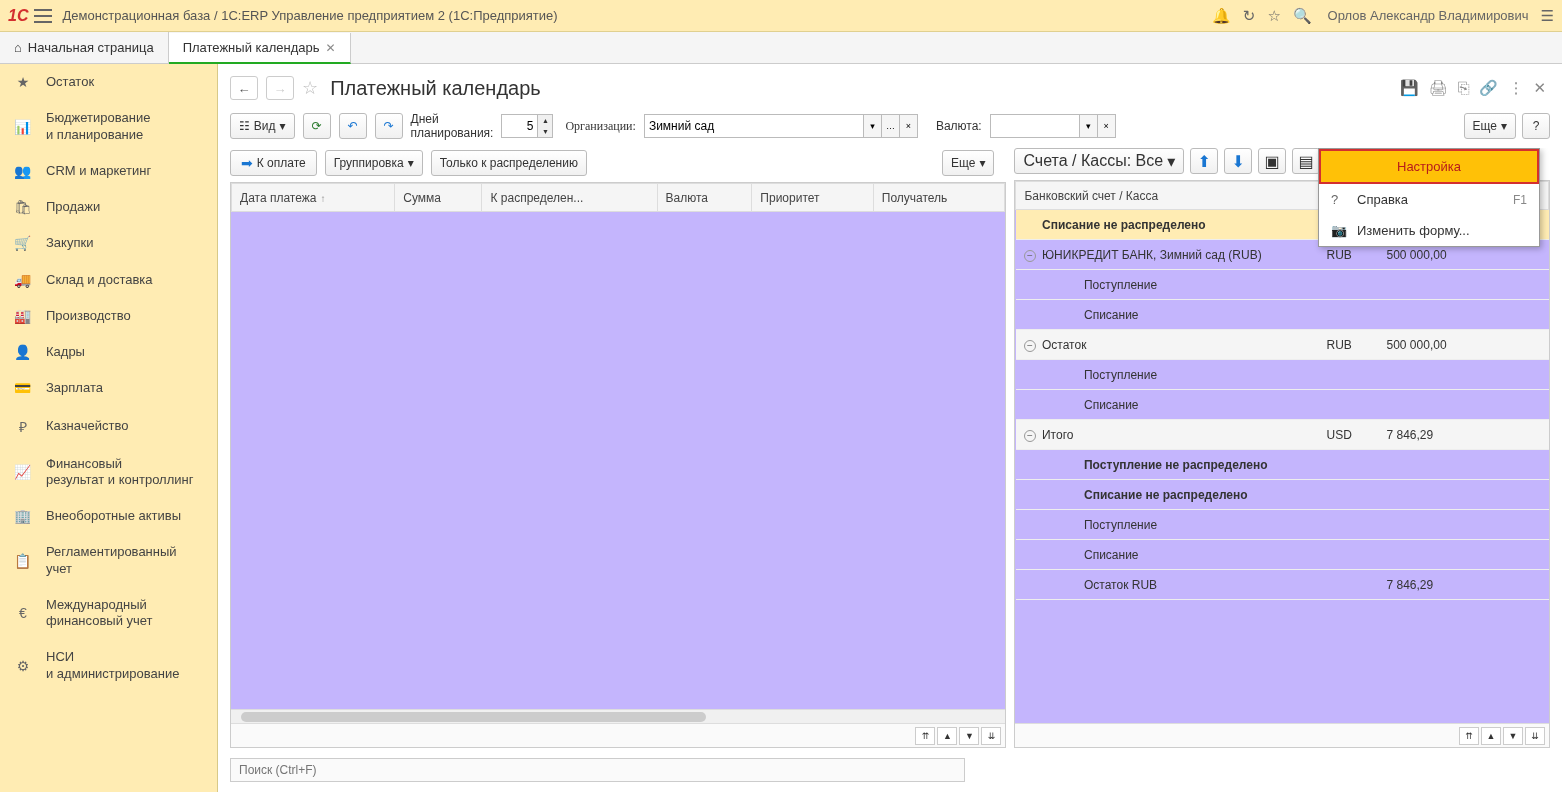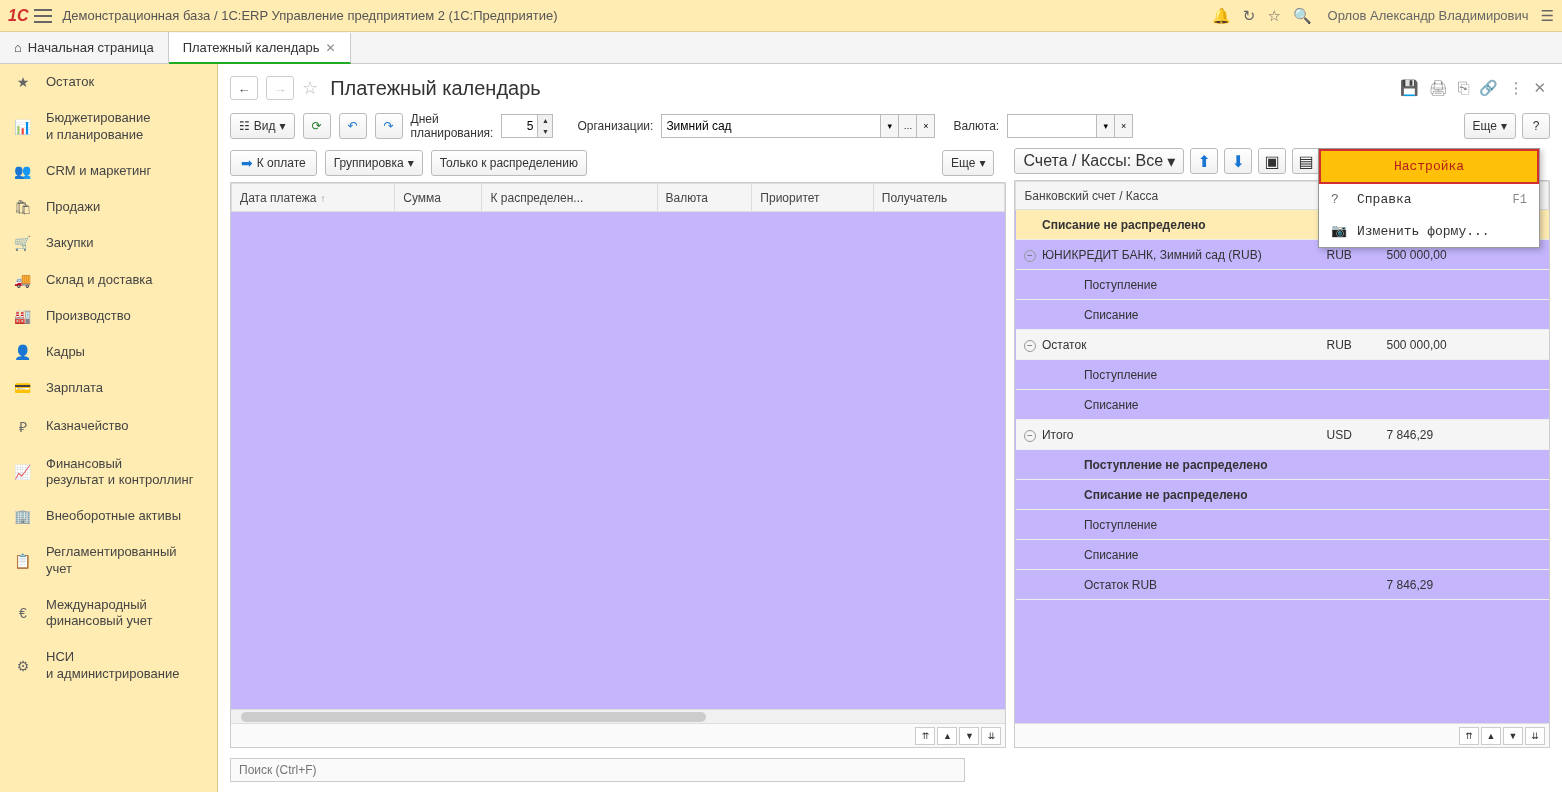--- a/index.html
+++ b/index.html
@@ -92,21 +92,21 @@
 .panel-left-wrap { display: flex; flex-direction: column; flex: 1.45; }
 .panel-right-wrap { display: flex; flex-direction: column; flex: 1; position: relative; }
 .panel-body { flex: 1; overflow: auto; }
 .panel-footer { height: 24px; border-top: 1px solid #ddd; display: flex; justify-content: flex-end; align-items: center; gap: 2px; padding: 0 4px; background: #fafafa; }
 .pf-btn { width: 20px; height: 18px; border: 1px solid #ccc; background: #fff; font-size: 9px; display: flex; align-items: center; justify-content: center; cursor: pointer; }
 .hscroll { height: 14px; background: #f0f0f0; border-top: 1px solid #ddd; position: relative; }
 .hscroll-thumb { position: absolute; left: 10px; width: 60%; top: 2px; height: 10px; background: #ccc; border-radius: 5px; }
 
 
 .dropdown { position: absolute; right: 10px; top: 0px; width: 222px; background: #fff; border: 1px solid #999; box-shadow: 2px 2px 6px rgba(0,0,0,.25); z-index: 100; }
-.dropdown-item { display: flex; align-items: center; padding: 8px 12px; gap: 10px; cursor: pointer; font-size: 13px; font-family: Liberation Mono, monospace; }
+.dropdown-item { display: flex; align-items: center; padding: 8px 12px; gap: 10px; cursor: pointer; font-size: 13px; }
 .dropdown-item.highlighted { background: #ffc107; border: 2px solid #d32f2f; color: #b71c1c; font-weight: normal; }
 .dropdown-item .dd-icon { width: 16px; color: #666; font-size: 13px; }
 .dropdown-item .dd-shortcut { margin-left: auto; color: #888; font-size: 12px; }
 
 
 .search-bar { padding: 4px 12px 10px 12px; }
 .search-bar input { width: 735px; height: 24px; border: 1px solid #ccc; padding: 0 8px; font-size: 12px; color: #999; background: #fafafa; }
 
 .col-r1 { }
 .col-r2 { width: 60px; }
@@ -242,21 +242,21 @@
       <div class="tb-btn icon-only" style="color:#1976d2;">↷</div>
       <span class="tb-label" style="white-space:pre-line;">Дней
 планирования:</span>
       <div class="spinner-wrap">
         <input class="tb-input" value="5" style="">
         <div class="spinner-btns">
             <span>▲</span>
             <span>▼</span>
           </div>
       </div>
-      <span class="tb-label" style="margin-left:16px;">Организации:</span>
+      <span class="tb-label" style="margin-left:4px;font-family:Liberation Serif, serif;">Организации:</span>
       <div class="select-wrap">
         <input class="tb-input" value="Зимний сад" style="">
         <button class="select-btn">▾</button>
         <button class="select-btn">…</button>
         <button class="select-btn">×</button>
       </div>
       <span class="tb-label" style="margin-left:10px;">Валюта:</span>
       <div class="select-wrap">
         <input class="tb-input" style="width: 90px;" value="">
         <button class="select-btn">▾</button>

